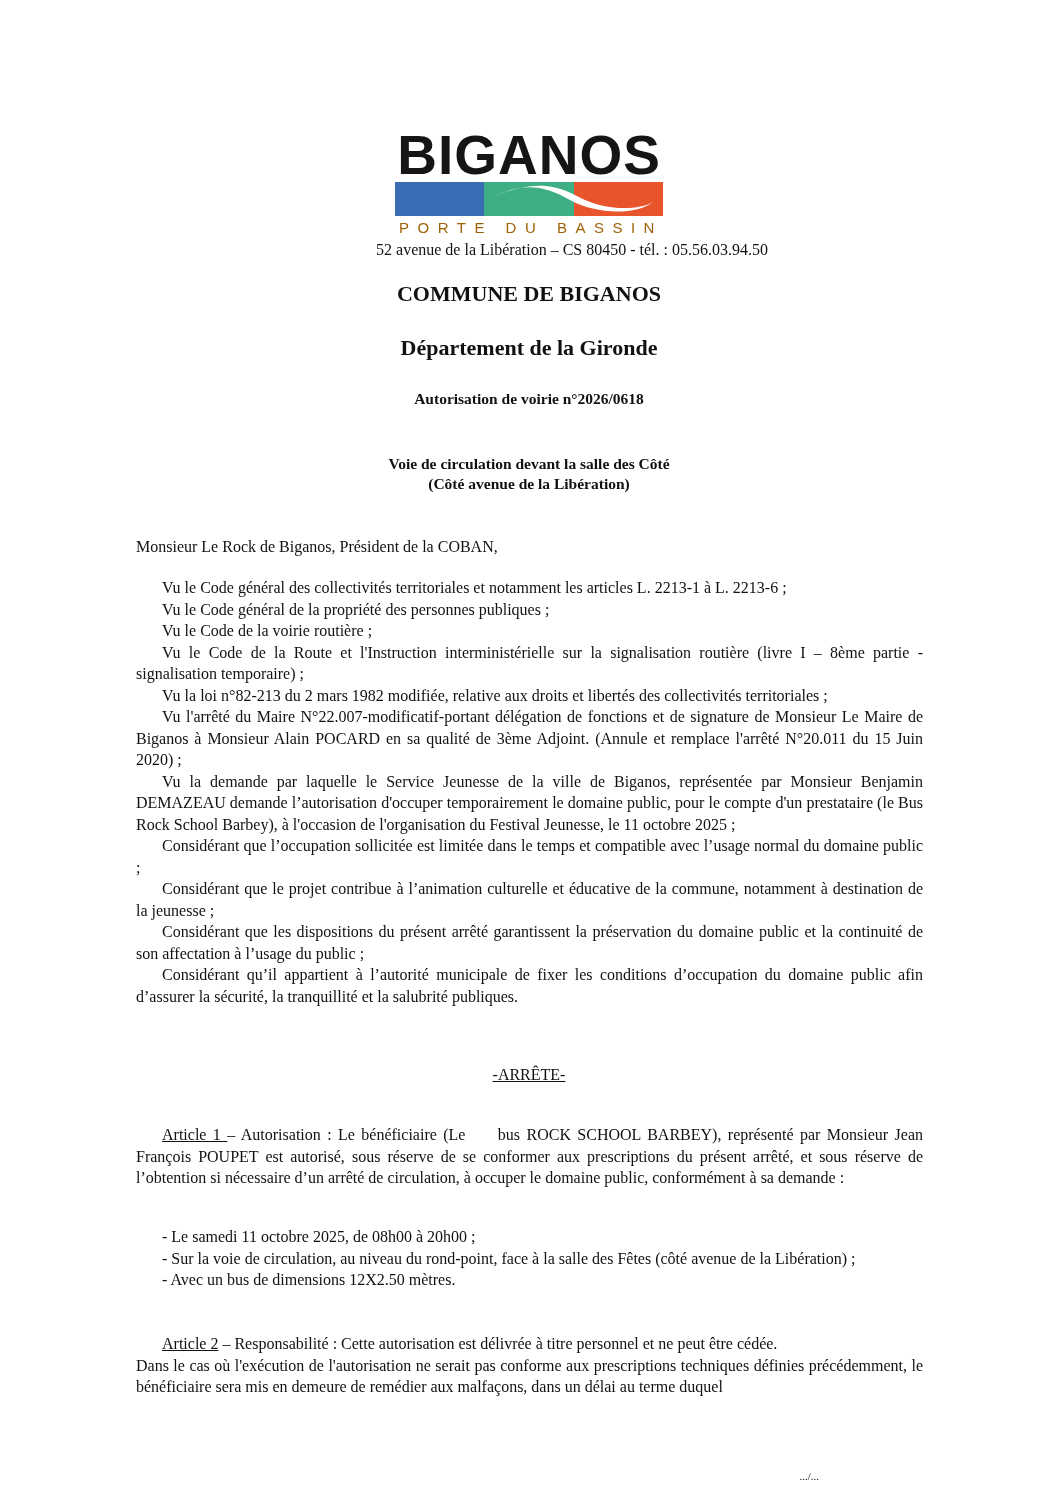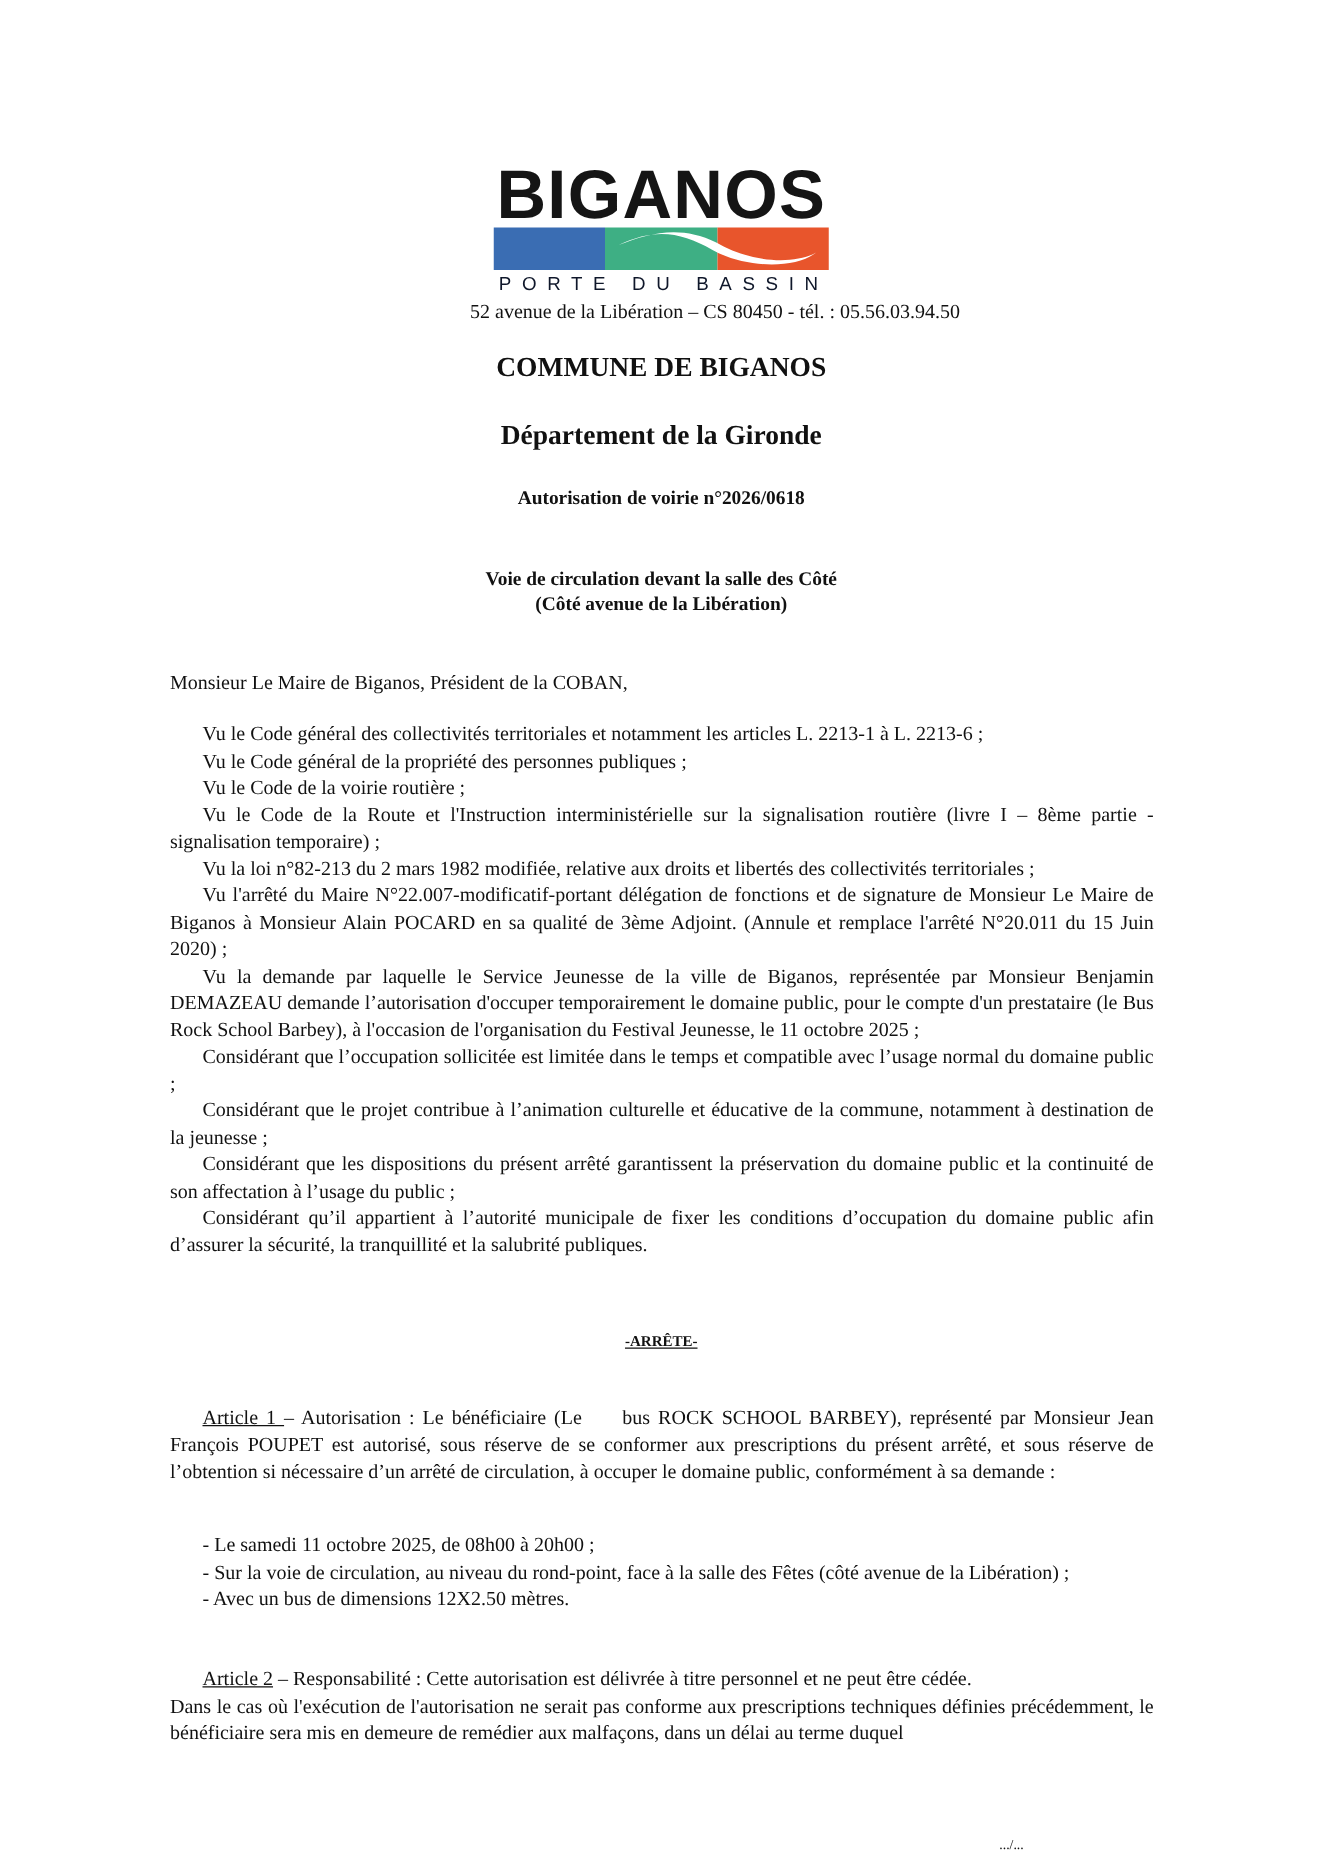--- a/index.html
+++ b/index.html
@@ -6,31 +6,31 @@
   body { width: 1058px; height: 1497px; position: relative; overflow: hidden;
          font-family: "Liberation Serif", serif; color: #111; }
   .page { position: absolute; left: 0; top: 0; width: 956px; height: 1497px; }
   .logo { position: absolute; left: 395px; top: 130px; width: 268px; }
   .logo-word { font-family: "Liberation Sans", sans-serif; font-weight: bold; font-size: 55px;
                letter-spacing: 1px; line-height: 50px; color: #151515; text-align: center; width: 268px; }
   .logo-bar { position: relative; height: 34px; margin-top: 2px; width: 268px; display: flex; }
   .logo-bar .seg { flex: 1; height: 34px; }
   .logo-bar svg { position: absolute; left: 0; top: 0; }
   .logo-tag { font-family: "Liberation Sans", sans-serif; font-size: 15px; letter-spacing: 8.5px;
-              text-align: center; width: 272px; margin-top: 4px; color: #0f172a; line-height: 16px; }
+              text-align: center; width: 272px; margin-top: 4px; color: #a16207; line-height: 16px; }
   .center { position: absolute; left: 0; width: 1058px; text-align: center; }
   .address { top: 241px; font-size: 16px; margin-left: 43px; }
   .h1 { top: 281px; font-size: 22px; font-weight: bold; }
   .h2 { top: 335px; font-size: 22px; font-weight: bold; }
   .sub { font-size: 15.5px; font-weight: bold; line-height: 20px; }
   .body { position: absolute; left: 136px; width: 787px; font-size: 16px; line-height: 21.5px; text-align: justify; }
   .body p { margin: 0; }
   .b { font-weight: normal; margin-left: 26px; }
   .u { text-decoration: underline; }
-  .arrete { font-size: 12px; font-weight: bold; text-decoration: underline; }
+  .arrete { font-size: 16px; font-weight: normal; text-decoration: underline; }
   .cont { position: absolute; right: 137px; top: 1470px; font-size: 11px; }
 </style>
 </head>
 <body>
 
 <div class="page">
 
   <div class="logo">
     <div class="logo-word">BIGANOS</div>
     <div class="logo-bar">
@@ -51,21 +51,21 @@
   <div class="center sub" style="top:389px;">
     <div>Autorisation de voirie n°2026/0618</div>
   </div>
 
   <div class="center sub" style="top:454px;">
     <div>Voie de circulation devant la salle des Côté</div>
     <div>(Côté avenue de la Libération)</div>
   </div>
 
   <div class="body" style="top:536px;">
-    <p>Monsieur Le Maire de Biganos, Président de la COBAN,</p>
+    <p>Monsieur Le Rock de Biganos, Président de la COBAN,</p>
   </div>
 
   <div class="body" id="visas" style="top:577px;">
       <p><span class="b">Vu</span><span> le Code général des collectivités territoriales et notamment les articles L. 2213-1 à L. 2213-6 ;</span></p>
       <p><span class="b">Vu</span><span> le Code général de la propriété des personnes publiques ;</span></p>
       <p><span class="b">Vu</span><span> le Code de la voirie routière ;</span></p>
       <p><span class="b">Vu</span><span> le Code de la Route et l'Instruction interministérielle sur la signalisation routière (livre I – 8ème partie - signalisation temporaire) ;</span></p>
       <p><span class="b">Vu</span><span> la loi n°82-213 du 2 mars 1982 modifiée, relative aux droits et libertés des collectivités territoriales ;</span></p>
       <p><span class="b">Vu</span><span> l'arrêté du Maire N°22.007-modificatif-portant délégation de fonctions et de signature de Monsieur Le Maire de Biganos à Monsieur Alain POCARD en sa qualité de 3ème Adjoint. (Annule et remplace l'arrêté N°20.011 du 15 Juin 2020) ;</span></p>
       <p><span class="b">Vu</span><span> la demande par laquelle le Service Jeunesse de la ville de Biganos, représentée par Monsieur Benjamin DEMAZEAU demande l’autorisation d'occuper temporairement le domaine public, pour le compte d'un prestataire (le Bus Rock School Barbey), à l'occasion de l'organisation du Festival Jeunesse, le 11 octobre 2025 ;</span></p>

